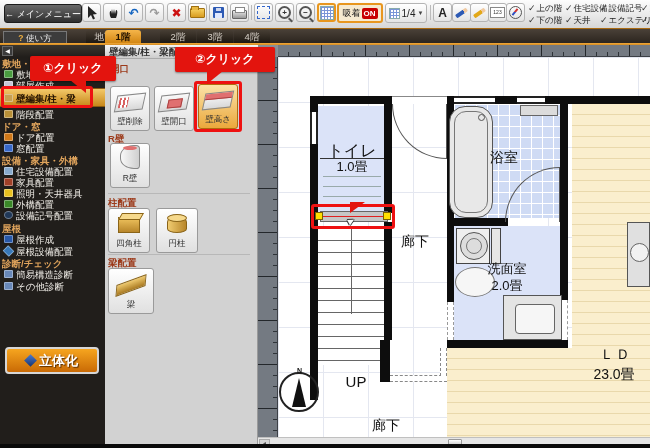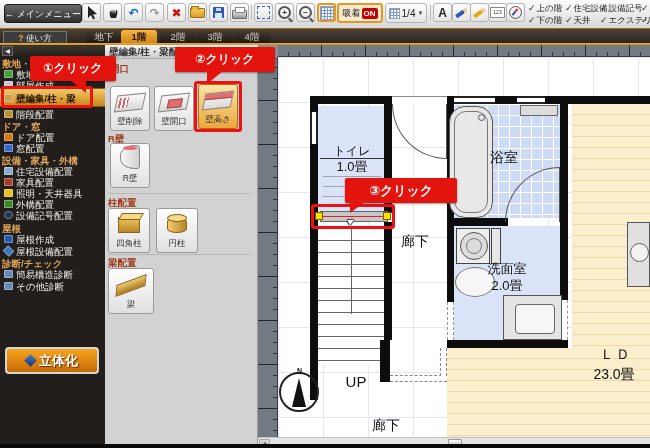--- a/index.html
+++ b/index.html
@@ -209,21 +209,21 @@
     <div class="chk" style="left:565px;top:15px"><span class="cm">✓</span><span>天井</span></div>
     <div class="chk" style="left:600px;top:3px"><span class="cm">✓</span><span>設備記号</span></div>
     <div class="chk" style="left:600px;top:15px"><span class="cm">✓</span><span>エクステリア</span></div>
     <div class="chk" style="left:641px;top:3px"><span class="cm">✓</span><span>家具</span></div>
     <div class="chk" style="left:641px;top:15px"><span class="cm">✓</span><span>小物</span></div>
   </div>
 
   <div class="tabbar">
     <div class="helpbtn"><b>?</b> <span>使い方</span></div>
     <div class="ftab" style="left:86px">地下</div>
-    <div class="ftab active" style="left:121px">1階</div>
+    <div class="ftab active" style="left:105px">1階</div>
     <div class="ftab" style="left:160px">2階</div>
     <div class="ftab" style="left:197px">3階</div>
     <div class="ftab" style="left:234px">4階</div>
   </div>
 
   <div class="sidebar">
     <div class="sbtop">
       <div class="collapse">◀</div>
     </div>
     <div class="sbh" style="top:13px">敷地・部屋</div>
@@ -398,38 +398,37 @@
     </div>
     <div style="position:absolute;left:349px;top:165px;width:23px;height:65px;background:#e0e0e0;border:1px solid #555;box-sizing:border-box">
       <div style="position:absolute;left:2px;top:20px;width:17px;height:17px;border:1px solid #666;border-radius:50%;background:#f2f2f2"></div>
     </div>
 
     <div class="compass">
       <span class="nlab">N</span>
       <div class="needle"></div>
     </div>
 
-    <div class="rlabel" style="left:74px;top:94px;font-size:12px">トイレ</div>
+    <div class="rlabel" style="left:74px;top:94px;font-size:16px">トイレ</div>
     <div class="rlabel" style="left:74px;top:110px;font-size:13px">1.0畳</div>
     <div class="rlabel" style="left:226px;top:101px;font-size:14px">浴室</div>
     <div class="rlabel" style="left:229px;top:212px;font-size:13px">洗面室</div>
     <div class="rlabel" style="left:229px;top:229px;font-size:13px">2.0畳</div>
     <div class="rlabel" style="left:338px;top:298px;font-size:14px;letter-spacing:2px">ＬＤ</div>
     <div class="rlabel" style="left:336px;top:318px;font-size:14px">23.0畳</div>
     <div class="rlabel" style="left:137px;top:185px;font-size:14px">廊下</div>
     <div class="rlabel" style="left:108px;top:369px;font-size:14px">廊下</div>
     <div class="rlabel" style="left:78px;top:324px;font-size:15px">UP</div>
 
     <div class="selwall"></div>
     <div class="handle" style="left:37px;top:155px"></div>
     <div class="handle" style="left:105px;top:155px"></div>
     <div class="redbox" style="left:33px;top:147px;width:84px;height:25px"></div>
     <div class="curglyph" style="left:68px;top:158px">►</div>
 
-    <div class="callout" style="left:67px;top:121px;width:112px;height:25px;font-size:13px;line-height:25px">③クリック</div>
     <div class="tail" style="left:72px;top:145px;border-top:11px solid #e3140e;border-right:15px solid transparent"></div>
   </div>
 
   <div class="hscroll">
     <div class="harrow">◂</div>
     <div class="hthumb"></div>
   </div>
   <div class="bottombar"></div>
 
   <div class="redbox" style="left:1px;top:86px;width:92px;height:22px;z-index:30"></div>

